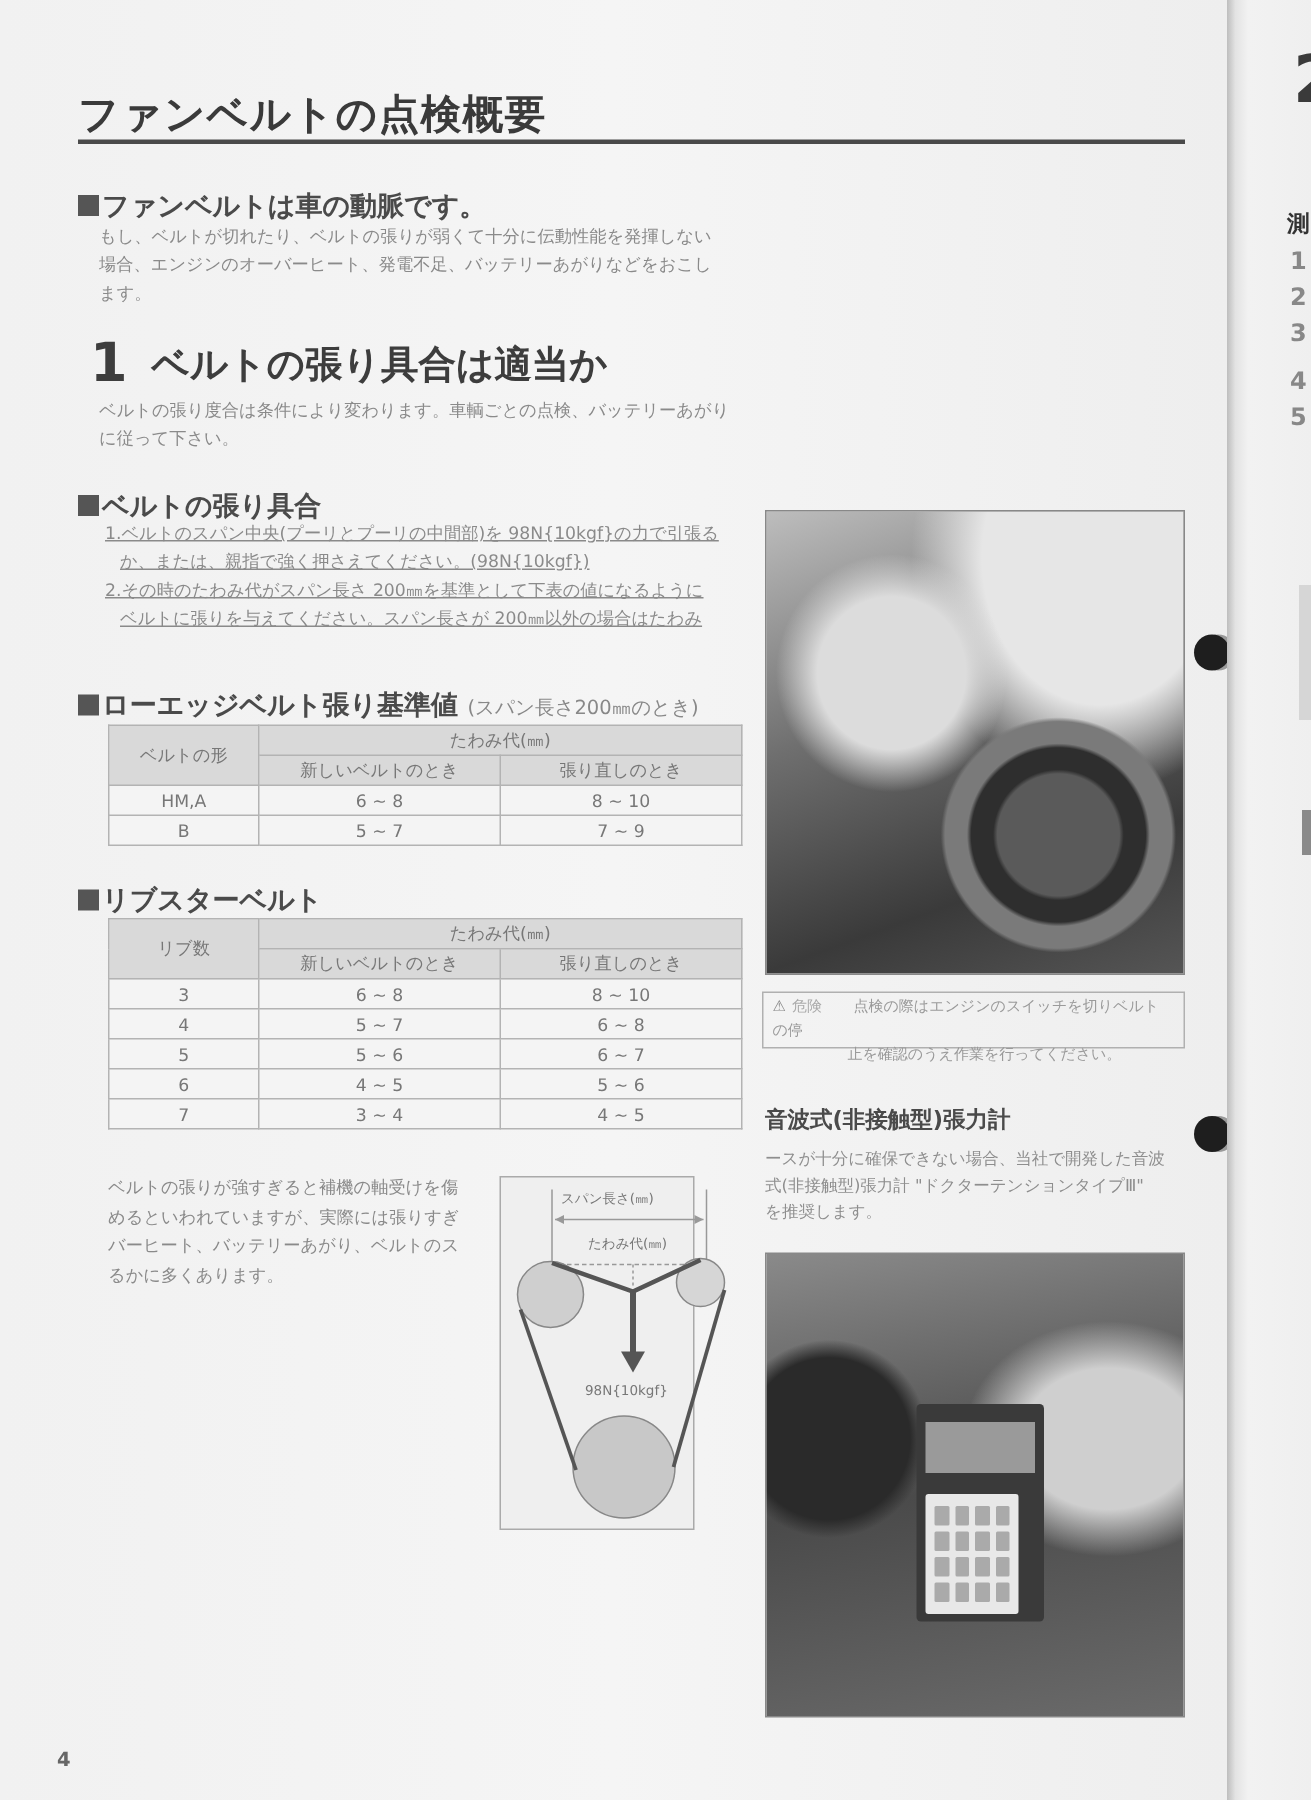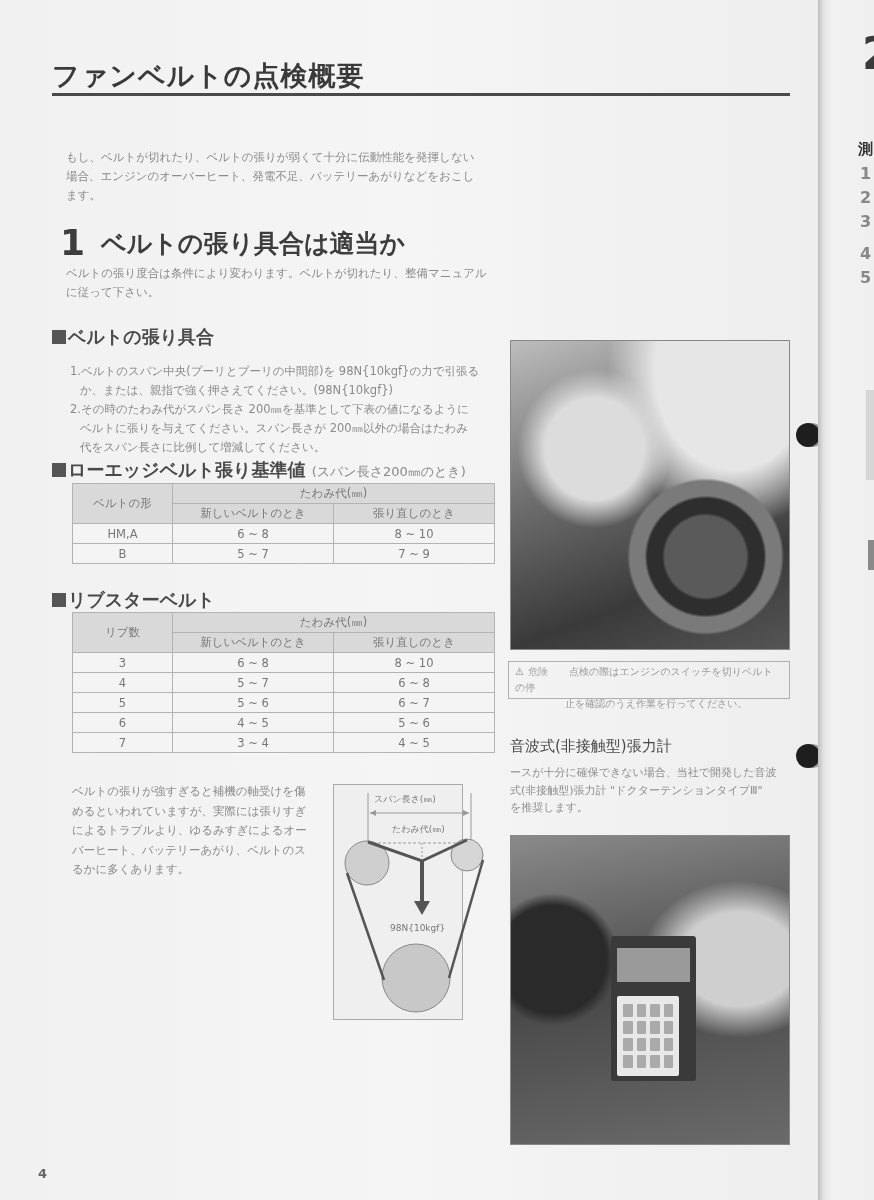--- a/index.html
+++ b/index.html
@@ -110,58 +110,60 @@
       display: grid; grid-template-columns: repeat(4, 1fr); gap: 4px; padding: 8px 6px; }
     .device .pad i { background: #aaa; border-radius: 1px; }
     .caution {
       position: absolute; left: 508px; top: 661px; width: 282px; height: 38px;
       border: 1px solid #b0b0b0; font-size: 10px; color: #9a9a9a; line-height: 16px; padding: 2px 8px 0 6px;
     }
     .caution .tri { color: #888; margin-right: 4px; }
     .caution .tag { color: #aaa; margin-right: 21px; }
     .caution .l2 { padding-left: 50px; }
     .sonic-head {
-      position: absolute; left: 510px; top: 737px; font-size: 15px; font-weight: normal; color: #4a4a4a;
+      position: absolute; left: 510px; top: 737px; font-size: 15px; font-weight: bold; color: #4a4a4a;
     }
     .sonic-text {
       position: absolute; left: 510px; top: 764px; width: 282px; font-size: 11px; line-height: 17.5px; color: #8e8e8e;
     }
     .page-num { position: absolute; left: 38px; top: 1166px; font-size: 13px; font-weight: bold; color: #666; }
   </style>
 </head>
 <body>
 
 <div class="page">
 
   <div class="main-title">ファンベルトの点検概要</div>
   <div class="title-rule"></div>
 
+  <div class="sec-head" style="left:52px; top:125px;">
+    <span class="sq"></span><span>ファンベルトは車の動脈です。</span>
+  </div>
   <div class="para" style="left:66px; top:148px; width:430px;">
     <div>もし、ベルトが切れたり、ベルトの張りが弱くて十分に伝動性能を発揮しない</div>
     <div>場合、エンジンのオーバーヒート、発電不足、バッテリーあがりなどをおこし</div>
     <div>ます。</div>
   </div>
 
   <div class="big-head">
     <span class="num">1</span><span>ベルトの張り具合は適当か</span>
   </div>
   <div class="para" style="left:66px; top:264px; width:430px;">
-    <div>ベルトの張り度合は条件により変わります。ベルトが切れたり、整備マニュアル</div>
+    <div>ベルトの張り度合は条件により変わります。車輌ごとの点検、バッテリーあがり</div>
     <div>に従って下さい。</div>
   </div>
 
   <div class="sec-head" style="left:52px; top:325px;">
     <span class="sq"></span><span>ベルトの張り具合</span>
   </div>
-  <div class="para" style="left:70px; top:362px; width:430px;">
+  <div class="para" style="left:70px; top:346px; width:430px;text-decoration:underline;">
     <div>1.ベルトのスパン中央(プーリとプーリの中間部)を 98N{10kgf}の力で引張る</div>
     <div style="padding-left:10px;">か、または、親指で強く押さえてください。(98N{10kgf})</div>
     <div>2.その時のたわみ代がスパン長さ 200㎜を基準として下表の値になるように</div>
     <div style="padding-left:10px;">ベルトに張りを与えてください。スパン長さが 200㎜以外の場合はたわみ</div>
-    <div style="padding-left:10px;">代をスパン長さに比例して増減してください。</div>
   </div>
 
   <div class="sec-head" style="left:52px; top:458px;">
     <span class="sq"></span><span>ローエッジベルト張り基準値</span>
     <span class="sub">(スパン長さ200㎜のとき)</span>
   </div>
   <table class="spec" style="left:72px; top:483px;">
     <tbody>
         <tr>
       <th class="first" rowspan="2">ベルトの形</th>
@@ -221,21 +223,20 @@
       <td>7</td>
       <td>3 ~ 4</td>
       <td>4 ~ 5</td>
     </tr>
   </tbody>
     </table>
 
   <div class="para" style="left:72px; top:782px; width:250px; font-size:11.5px; line-height:19.5px;">
     <div>ベルトの張りが強すぎると補機の軸受けを傷</div>
     <div>めるといわれていますが、実際には張りすぎ</div>
-    <div>によるトラブルより、ゆるみすぎによるオー</div>
     <div>バーヒート、バッテリーあがり、ベルトのス</div>
     <div>るかに多くあります。</div>
   </div>
 
   <div class="diagram">
     <svg width="163" height="236" viewBox="0 0 163 236">
 
       <line x1="34" y1="8" x2="34" y2="58" stroke="#999" stroke-width="1"></line>
       <line x1="137" y1="8" x2="137" y2="58" stroke="#999" stroke-width="1"></line>
       <line x1="36" y1="28" x2="135" y2="28" stroke="#999" stroke-width="1"></line>

